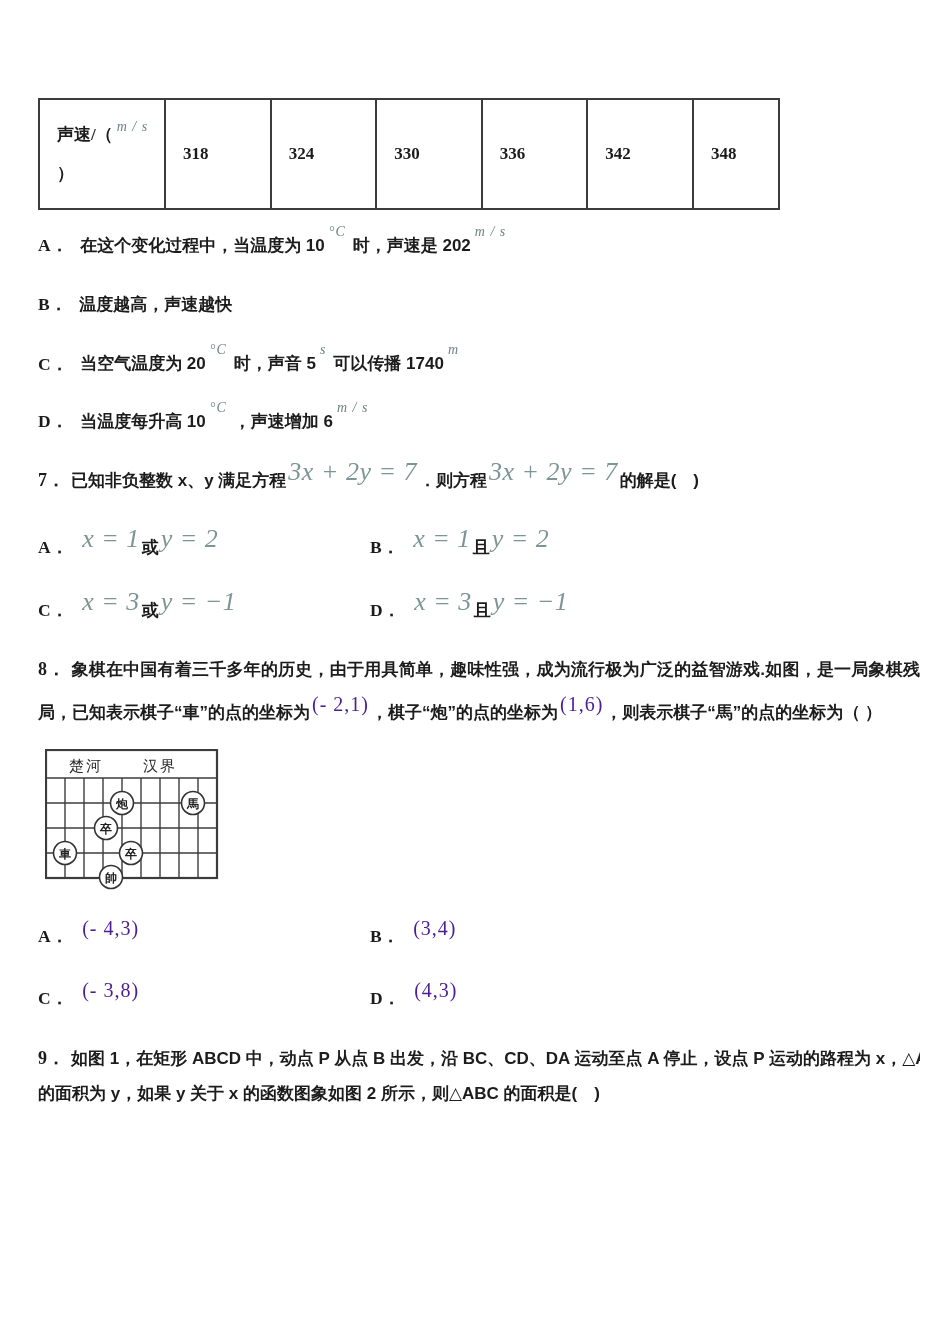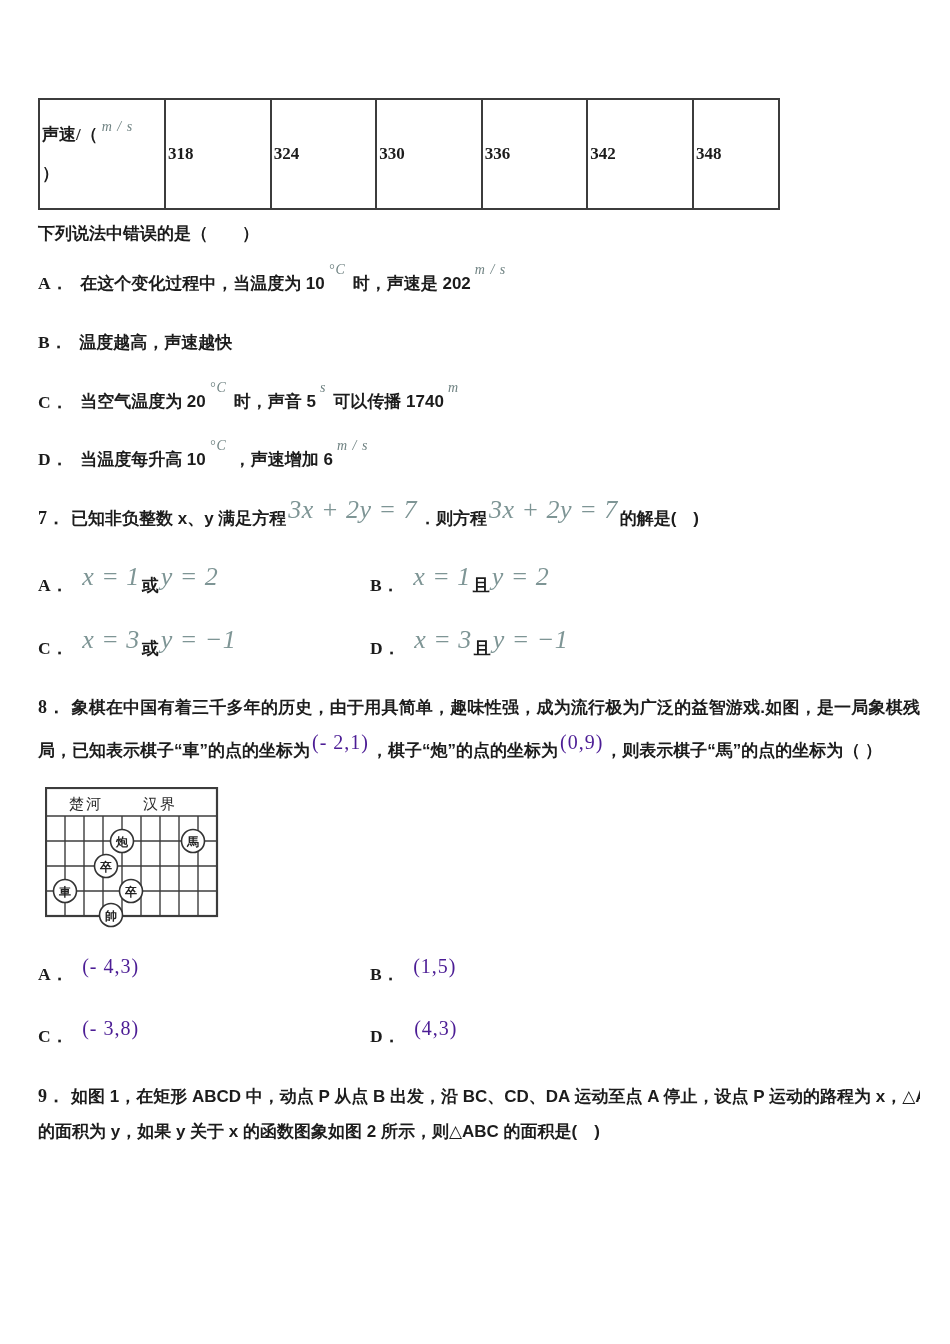--- a/index.html
+++ b/index.html
@@ -13,21 +13,21 @@
     overflow:hidden;
   }
   .content { padding:98px 30px 0 38px; }
 
   
   table.sound { border-collapse:collapse; width:742px; table-layout:fixed; }
   table.sound td {
     border:2px solid #3c3c3c;
     height:110px;
     vertical-align:middle;
-    padding-left:2px;
+    padding-left:17px;
     font-family:"Liberation Serif","DejaVu Serif",serif;
     font-weight:700;
     font-size:17px;
   }
   td.hd { font-family:"Liberation Sans","DejaVu Sans",sans-serif; font-weight:700; font-size:17px; }
   td.hd .close { display:block; margin-top:16px; }
   .unit {
     font-family:"Liberation Serif","DejaVu Serif",serif;
     font-style:italic; font-weight:400;
     font-size:14px; color:#6f8282;
@@ -115,21 +115,20 @@
         <td style="width:103px;">318</td>
         <td style="width:103px;">324</td>
         <td style="width:103px;">330</td>
         <td style="width:103px;">336</td>
         <td style="width:103px;">342</td>
         <td style="width:84px;">348</td>
       </tr>
     </tbody>
       </table>
 
-    <div class="stem q6stem">下列说法中错误的是（　　）</div>
 
     <div class="opt o-a">
       <span class="lab">A．</span><span class="zh">在这个变化过程中，当温度为 10</span><sup class="unit">°C</sup><span class="zh">时，声速是 202</span><sup class="unit">m / s</sup>
     </div>
     <div class="opt o-b">
       <span class="lab">B．</span><span class="zh">温度越高，声速越快</span>
     </div>
     <div class="opt o-c">
       <span class="lab">C．</span><span class="zh">当空气温度为 20</span><sup class="unit">°C</sup><span class="zh">时，声音 5</span><sup class="unit">s</sup><span class="zh">可以传播 1740</span><sup class="unit">m</sup>
     </div>
@@ -153,21 +152,21 @@
         <span class="lab">C．</span><span class="math">x = 3</span><span class="conj">或</span><span class="math">y = −1</span>
       </div>
       <div>
         <span class="lab">D．</span><span class="math">x = 3</span><span class="conj">且</span><span class="math">y = −1</span>
       </div>
     </div>
 
     <div class="q8p">
       <div class="jl"><span class="qnum">8．</span><span class="zh">象棋在中国有着三千多年的历史，由于用具简单，趣味性强，成为流行极为广泛的益智游戏.如图，是一局象棋残</span></div>
       <div class="l2">
-        <span class="zh">局，已知表示棋子“車”的点的坐标为</span><span class="coord">(- 2,1)</span><span class="zh">，棋子“炮”的点的坐标为</span><span class="coord">(0,9)</span><span class="zh">，则表示棋子“馬”的点的坐标为（ ）</span>
+        <span class="zh">局，已知表示棋子“車”的点的坐标为</span><span class="coord">(- 2,1)</span><span class="zh">，棋子“炮”的点的坐标为</span><span class="coord">(1,6)</span><span class="zh">，则表示棋子“馬”的点的坐标为（ ）</span>
       </div>
     </div>
 
     <div class="boardwrap">
       <svg id="board-svg" class="board" width="174" height="142" viewBox="0 0 174 142">
           <rect x="1" y="1" width="171" height="128" fill="none" stroke="#3c3c3c" stroke-width="2.2"></rect>
           <line x1="1" y1="29" x2="172" y2="29" stroke="#3c3c3c" stroke-width="1.4"></line>
           <line x1="1" y1="54" x2="172" y2="54" stroke="#3c3c3c" stroke-width="1.4"></line>
           <line x1="1" y1="79" x2="172" y2="79" stroke="#3c3c3c" stroke-width="1.4"></line>
           <line x1="1" y1="104" x2="172" y2="104" stroke="#3c3c3c" stroke-width="1.4"></line>
@@ -194,21 +193,21 @@
           <circle cx="66" cy="128" r="11.5" fill="#ffffff" stroke="#333333" stroke-width="1.6"></circle>
           <text x="66" y="132.5" text-anchor="middle" font-size="12" font-weight="700" fill="#222222">帥</text>
         </svg>
     </div>
 
     <div class="optrow q8row1 q8row">
       <div class="c1">
         <span class="lab">A．</span><span class="coord">(- 4,3)</span>
       </div>
       <div>
-        <span class="lab">B．</span><span class="coord">(1,5)</span>
+        <span class="lab">B．</span><span class="coord">(3,4)</span>
       </div>
     </div>
     <div class="optrow q8row2 q8row">
       <div class="c1">
         <span class="lab">C．</span><span class="coord">(- 3,8)</span>
       </div>
       <div>
         <span class="lab">D．</span><span class="coord">(4,3)</span>
       </div>
     </div>

